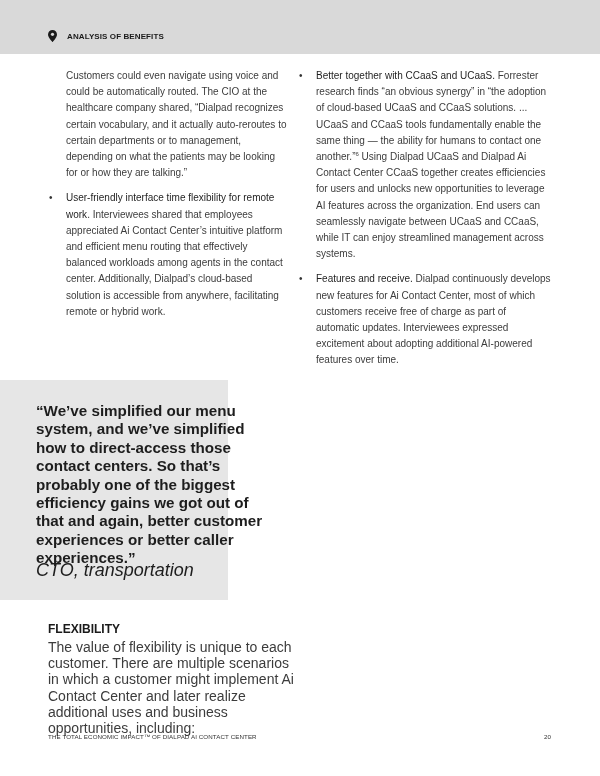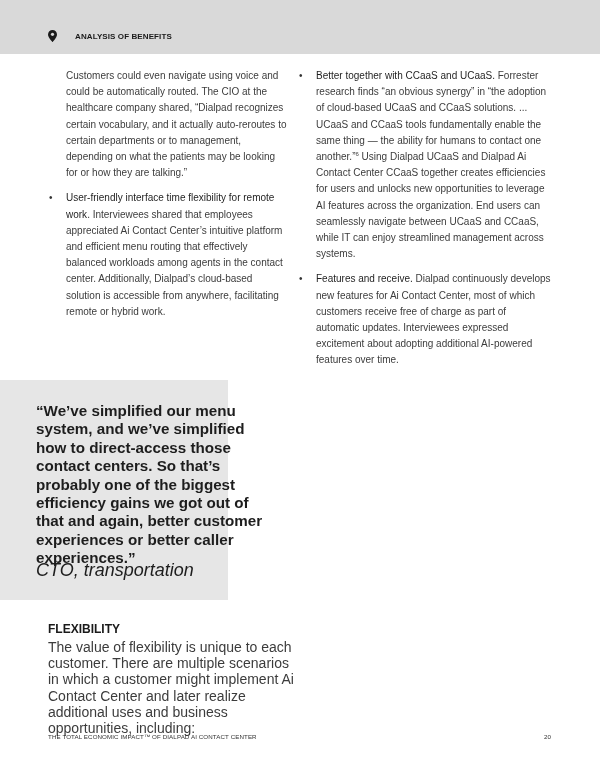--- a/index.html
+++ b/index.html
@@ -5,21 +5,21 @@
   * { box-sizing: border-box; margin: 0; padding: 0; }
   html, body { width: 600px; height: 776px; background: #ffffff; overflow: hidden; }
   body { font-family: "Liberation Sans", sans-serif; color: #3a3a3a; position: relative; }
 
   .header-band {
     position: absolute; left: 0; top: 0; width: 600px; height: 54px;
     background: #d9d9d9;
   }
   .header-label {
     position: absolute; left: 48px; top: 30px;
-    display: flex; align-items: center; gap: 18px;
+    display: flex; align-items: center; gap: 10px;
     font-size: 8px; font-weight: bold; color: #1a1a1a; letter-spacing: 0.1px;
   }
   .pin-icon { width: 9px; height: 12px; display: inline-block; }
 
   .col { position: absolute; font-size: 10px; line-height: 16.2px; color: #3c3c3c; }
   .col-left { left: 66px; top: 68px; width: 222px; }
   .col-right { left: 316px; top: 68px; width: 236px; }
 
   .para { margin-bottom: 9px; }
   .bullet { position: relative; padding-left: 20px; }

